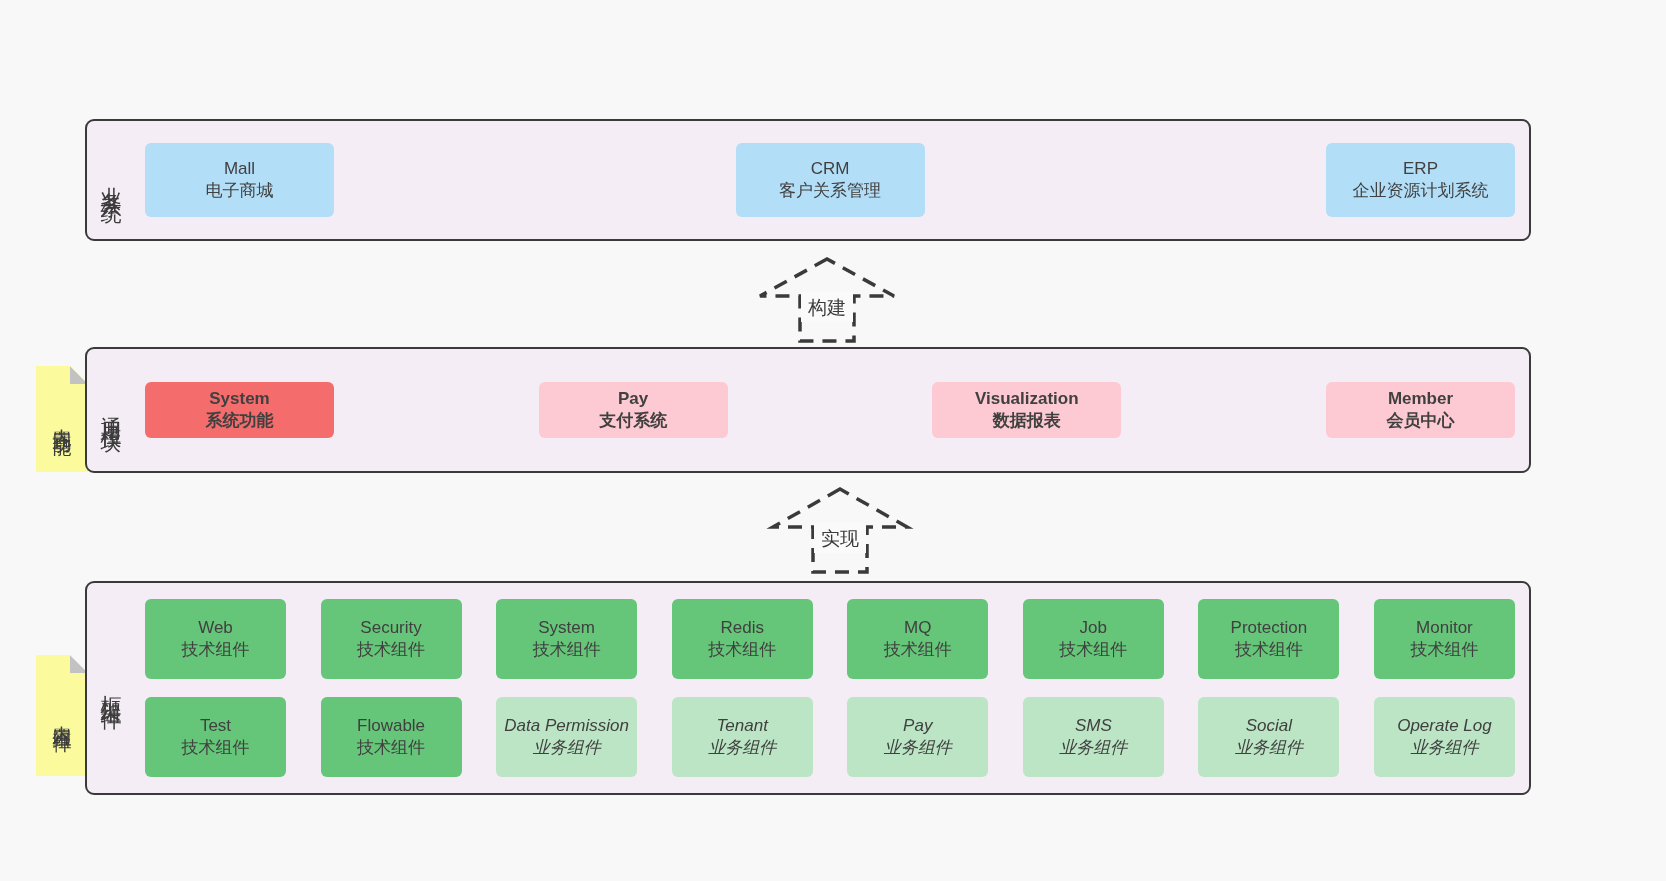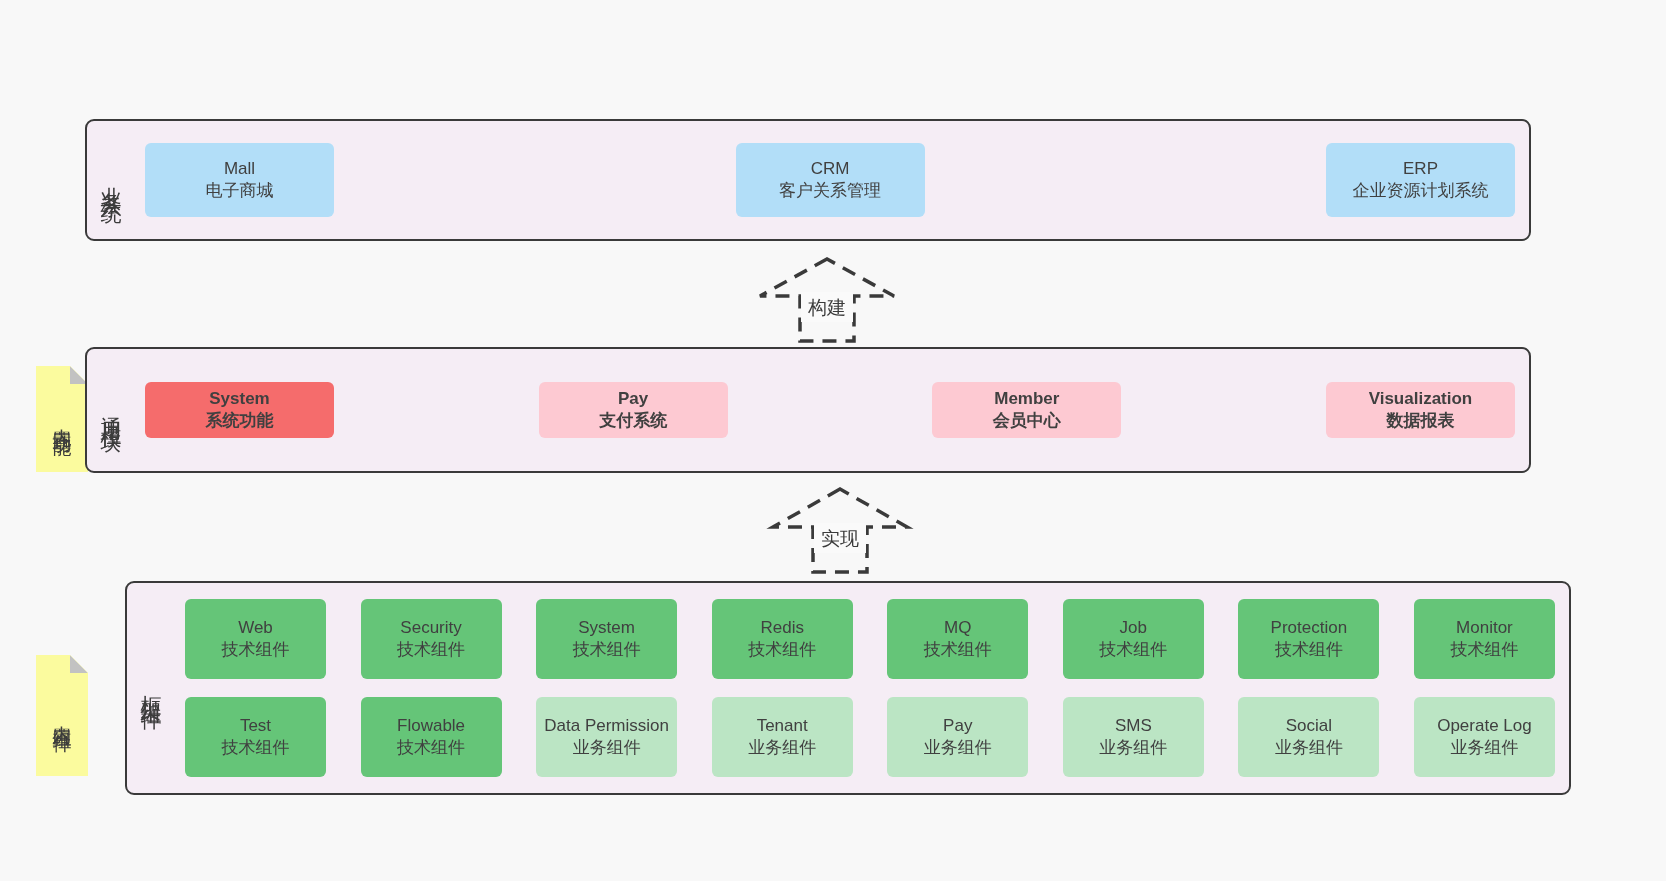--- a/index.html
+++ b/index.html
@@ -16,21 +16,21 @@
   
   .panel {
     position:absolute;
     background:#f5edf5;
     border:2px solid #3a3a3a;
     border-radius:9px;
     box-sizing:border-box;
   }
   #panel-business   { left:85px; top:119px; width:1446px; height:122px; }
   #panel-modules    { left:85px; top:347px; width:1446px; height:126px; }
-  #panel-components { left:85px; top:581px; width:1446px; height:214px;margin-left:40px; }
+  #panel-components { left:85px; top:581px; width:1446px; height:214px; }
 
   .vlabel {
     position:absolute; left:10px; top:0; height:100%;
     display:flex; align-items:center; justify-content:center;
     writing-mode:vertical-rl; text-orientation:upright;
     font-size:21px; letter-spacing:5px; color:#3b3b3b;
   }
   .row {
     position:absolute; left:58px; right:14px; top:0; height:100%;
     display:flex; align-items:center; justify-content:space-between;
@@ -53,21 +53,21 @@
   .row-6 .box { width:189px; }
   #panel-business .box { height:74px; }
   #panel-modules  .box { height:56px;font-weight:bold; }
   .row8 .box { width:141px; height:80px; }
   .box .en, .box .zh { font-size:17px; line-height:1.32; }
 
   .box.blue       { background:#b2def8; }
   .box.red        { background:#f56c6c; }
   .box.pink       { background:#fdc9d2; }
   .box.green      { background:#65c578; }
-  .box.lightgreen { background:#bbe5c4; }
+  .box.lightgreen { background:#bbe5c4;font-style:italic; }
 
   
   .sticky {
     position:absolute;
     background:#fbfb9e;
     clip-path: polygon(0 0, calc(100% - 18px) 0, 100% 18px, 100% 100%, 0 100%);
   }
   #sticky-features   { left:36px; top:366px; width:52px; height:106px; }
   #sticky-components { left:36px; top:655px; width:52px; height:121px; }
   .fold {
@@ -135,26 +135,26 @@
     <div class="row row-6">
         <div class="box red">
           <div class="en">System</div>
           <div class="zh">系统功能</div>
         </div>
         <div class="box pink">
           <div class="en">Pay</div>
           <div class="zh">支付系统</div>
         </div>
         <div class="box pink">
+          <div class="en">Visualization</div>
+          <div class="zh">数据报表</div>
+        </div>
+        <div class="box pink">
           <div class="en">Member</div>
           <div class="zh">会员中心</div>
-        </div>
-        <div class="box pink">
-          <div class="en">Visualization</div>
-          <div class="zh">数据报表</div>
         </div>
       </div>
   </section>
 
   <section class="panel" id="panel-components">
     <div class="vlabel">框架组件</div>
     <div class="rows">
       <div class="row8">
           <div class="box green">
             <div class="en">Web</div>

